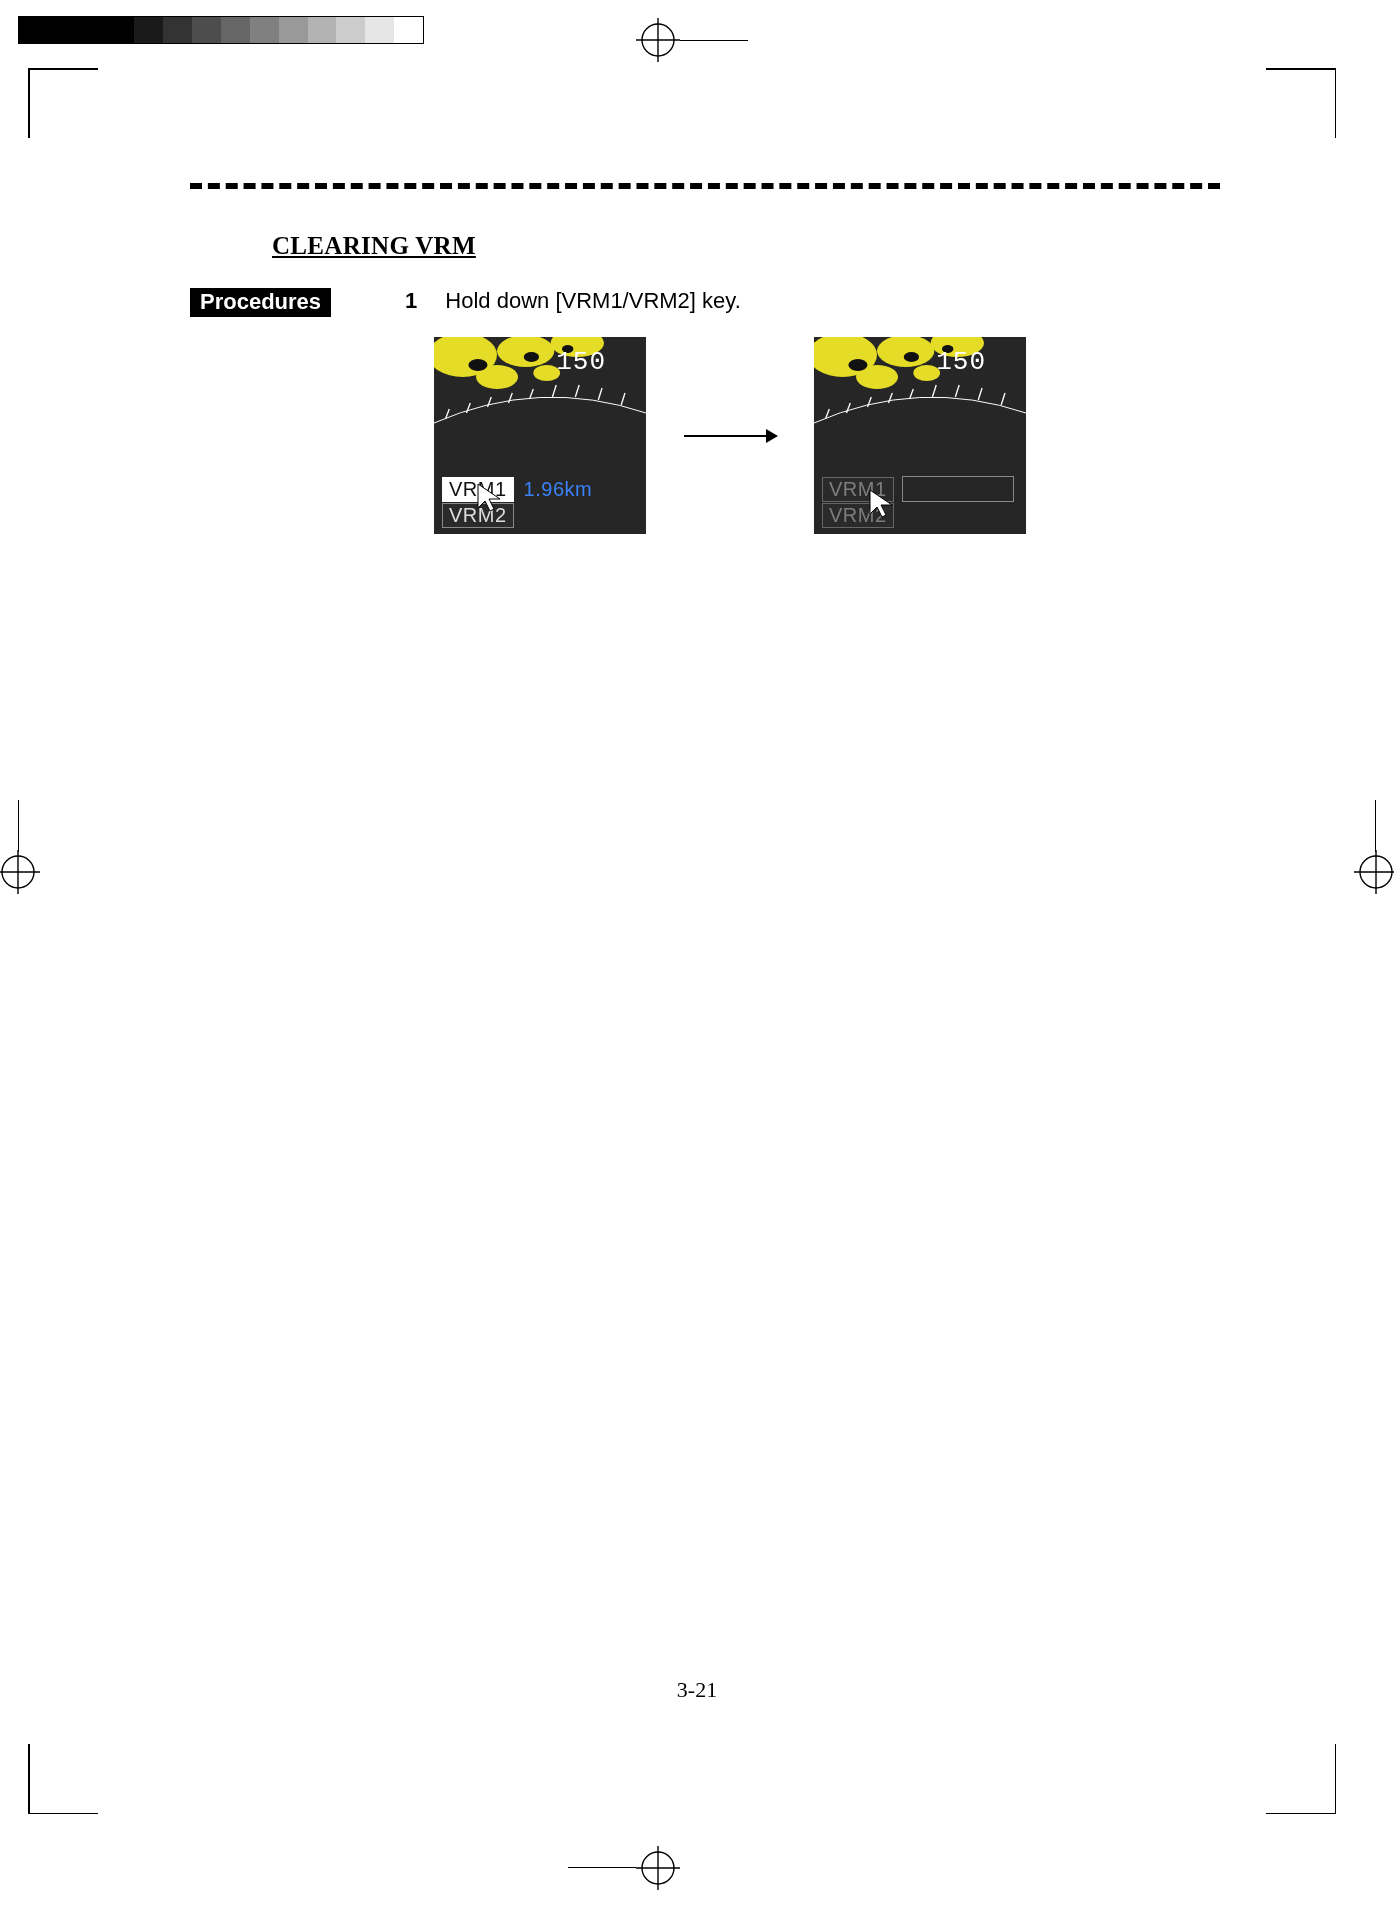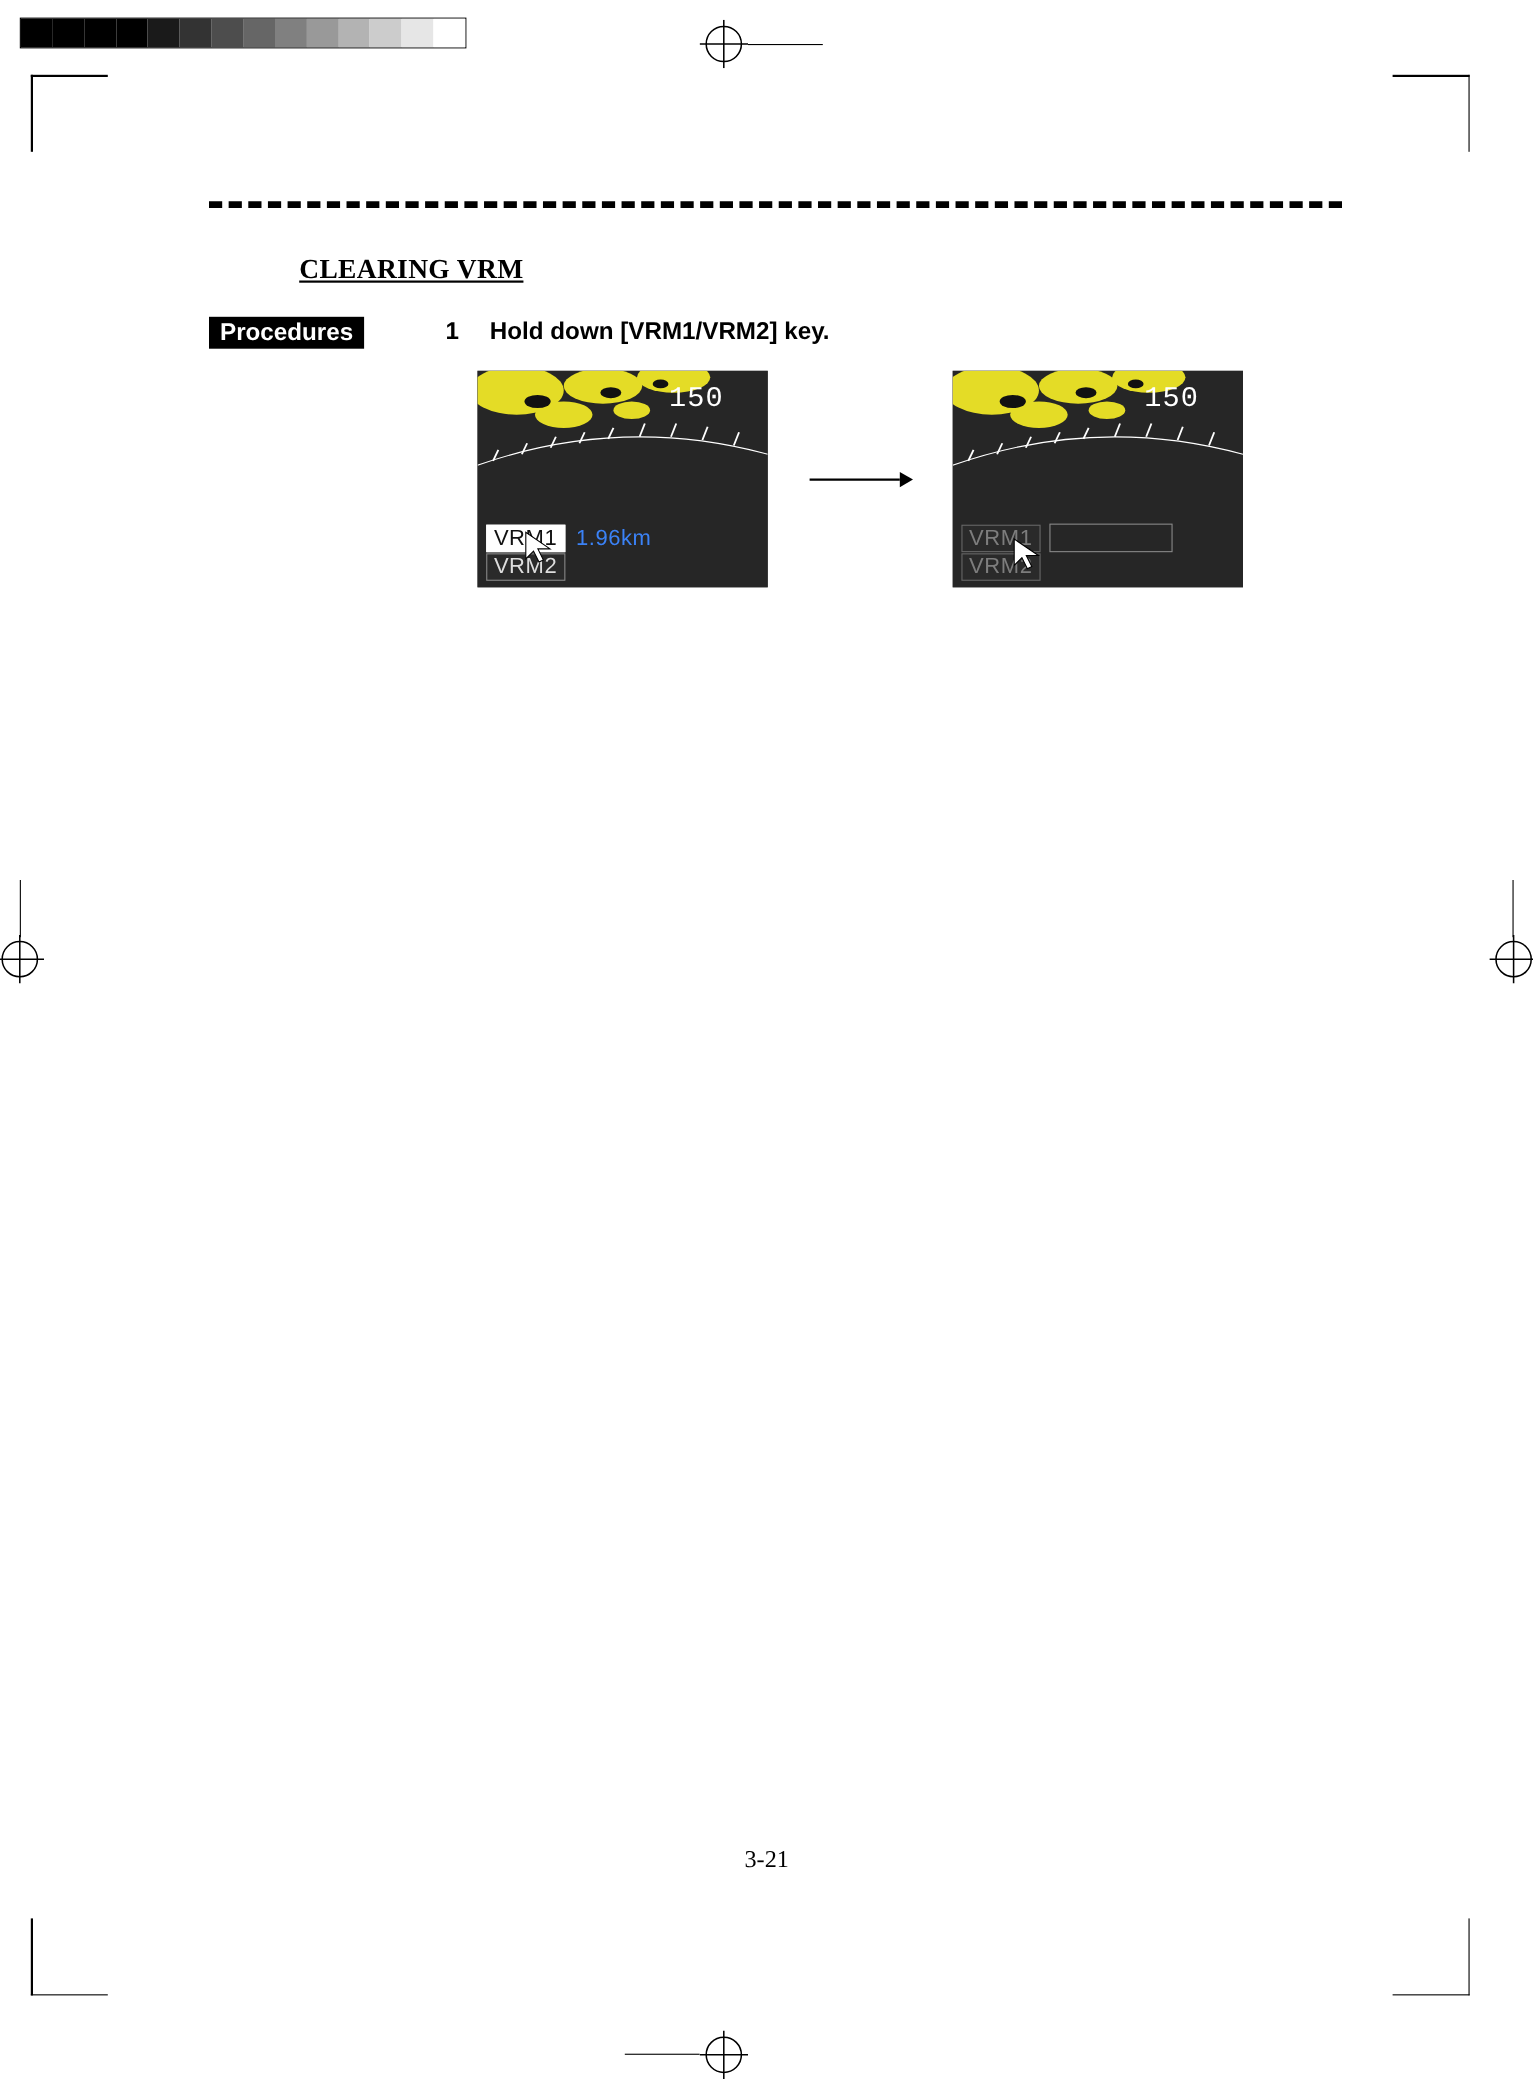--- a/index.html
+++ b/index.html
@@ -102,21 +102,21 @@
     display: inline-block;
   }
   .step-num {
     font-family: Arial, Helvetica, sans-serif;
     font-weight: 700;
     font-size: 22px;
     margin-left: 46px;
   }
   .step-text {
     font-family: Arial, Helvetica, sans-serif;
-    font-weight: 700;
+    font-weight: 400;
     font-size: 22px;
   }
 
   .body-col {
     margin-left: 244px;
     margin-top: 24px;
     font-size: 22px;
     line-height: 1.55;
   }
   .body-col p { margin: 0 0 16px 0; }
@@ -130,21 +130,21 @@
   
   .shots {
     margin-left: 244px;
     margin-top: 20px;
     display: flex;
     align-items: center;
     gap: 36px;
   }
   .shot {
     position: relative;
-    width: 264px;
+    width: 212px;
     height: 197px;
     background: #262626;
     overflow: hidden;
   }
   .shot svg.bg { position:absolute; inset:0; width:100%; height:100%; }
   .vrm-rows {
     position: absolute;
     left: 8px;
     bottom: 6px;
     font-family: Arial, Helvetica, sans-serif;

